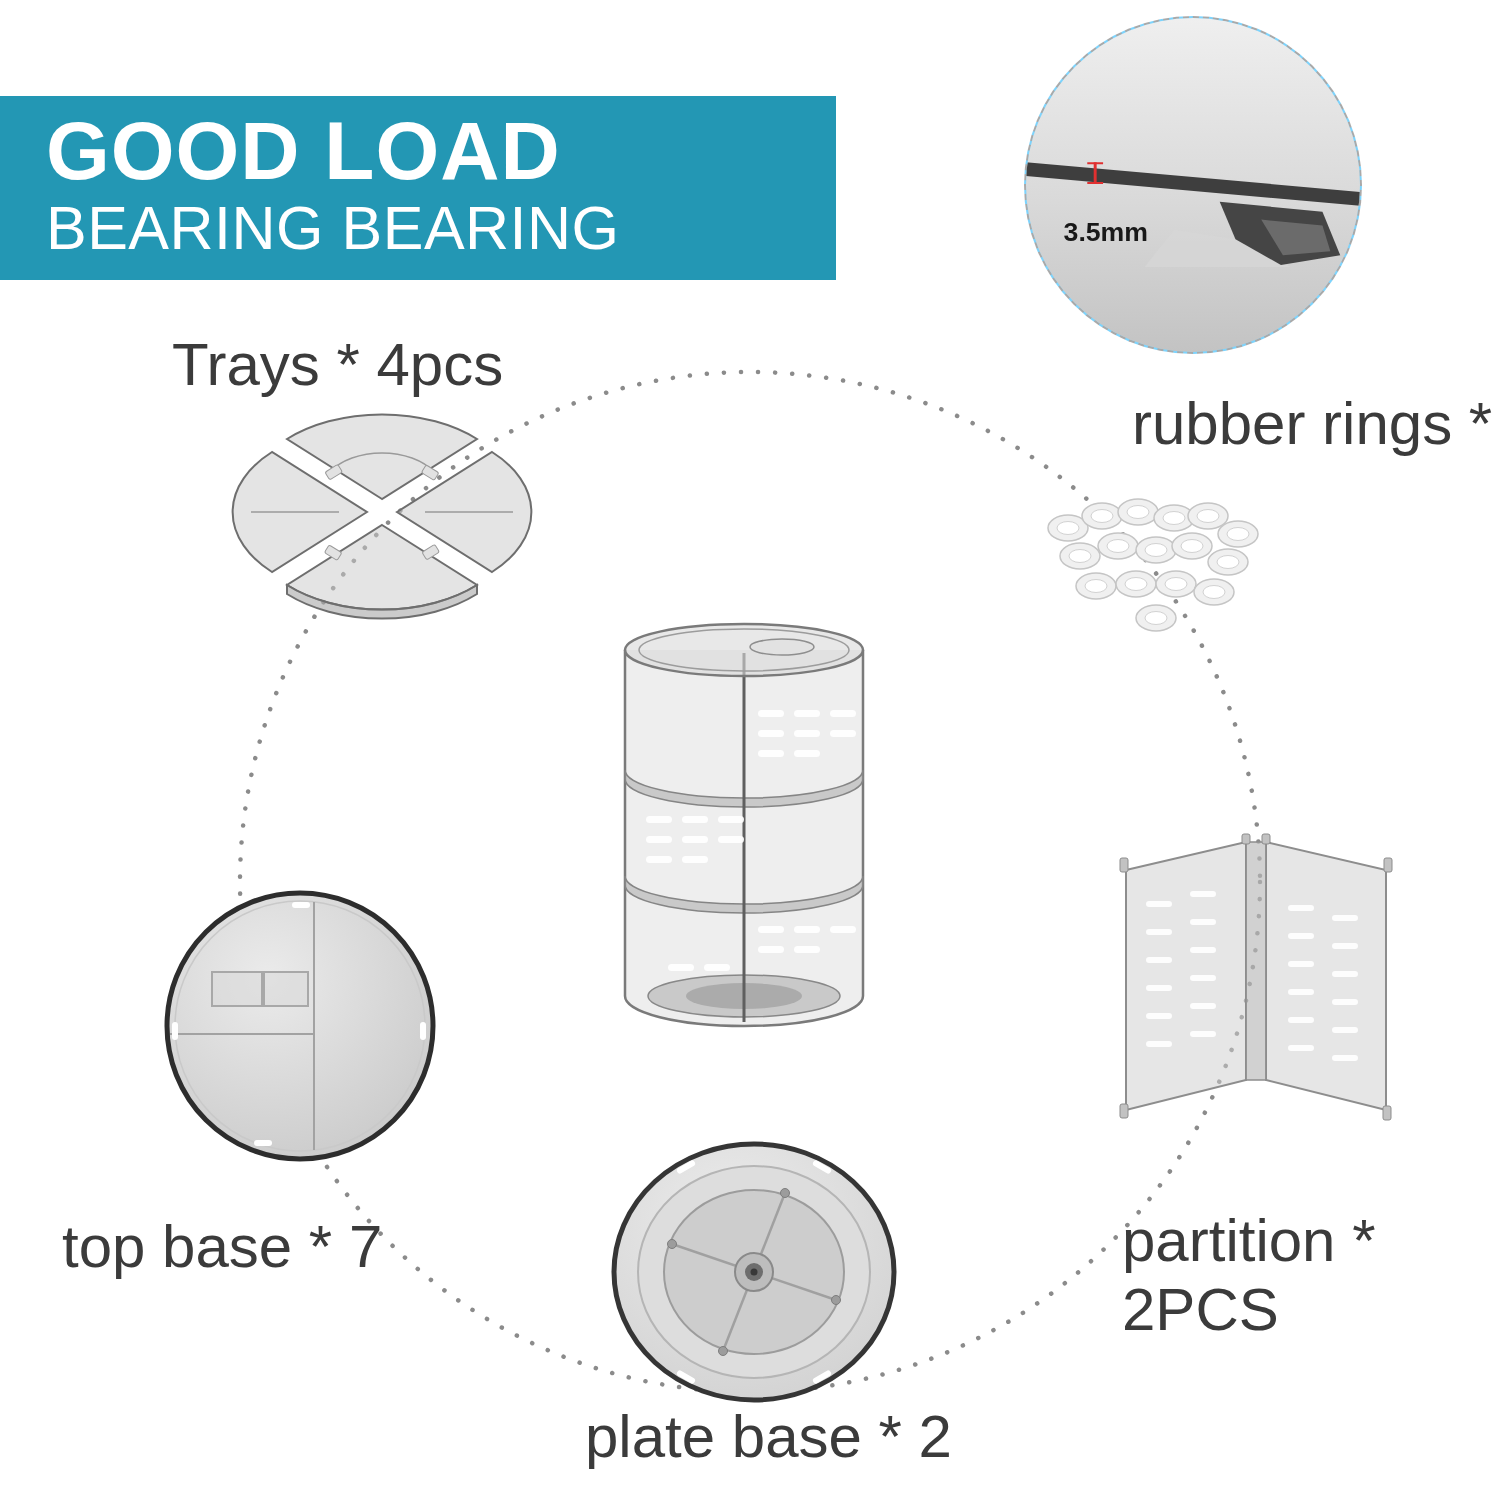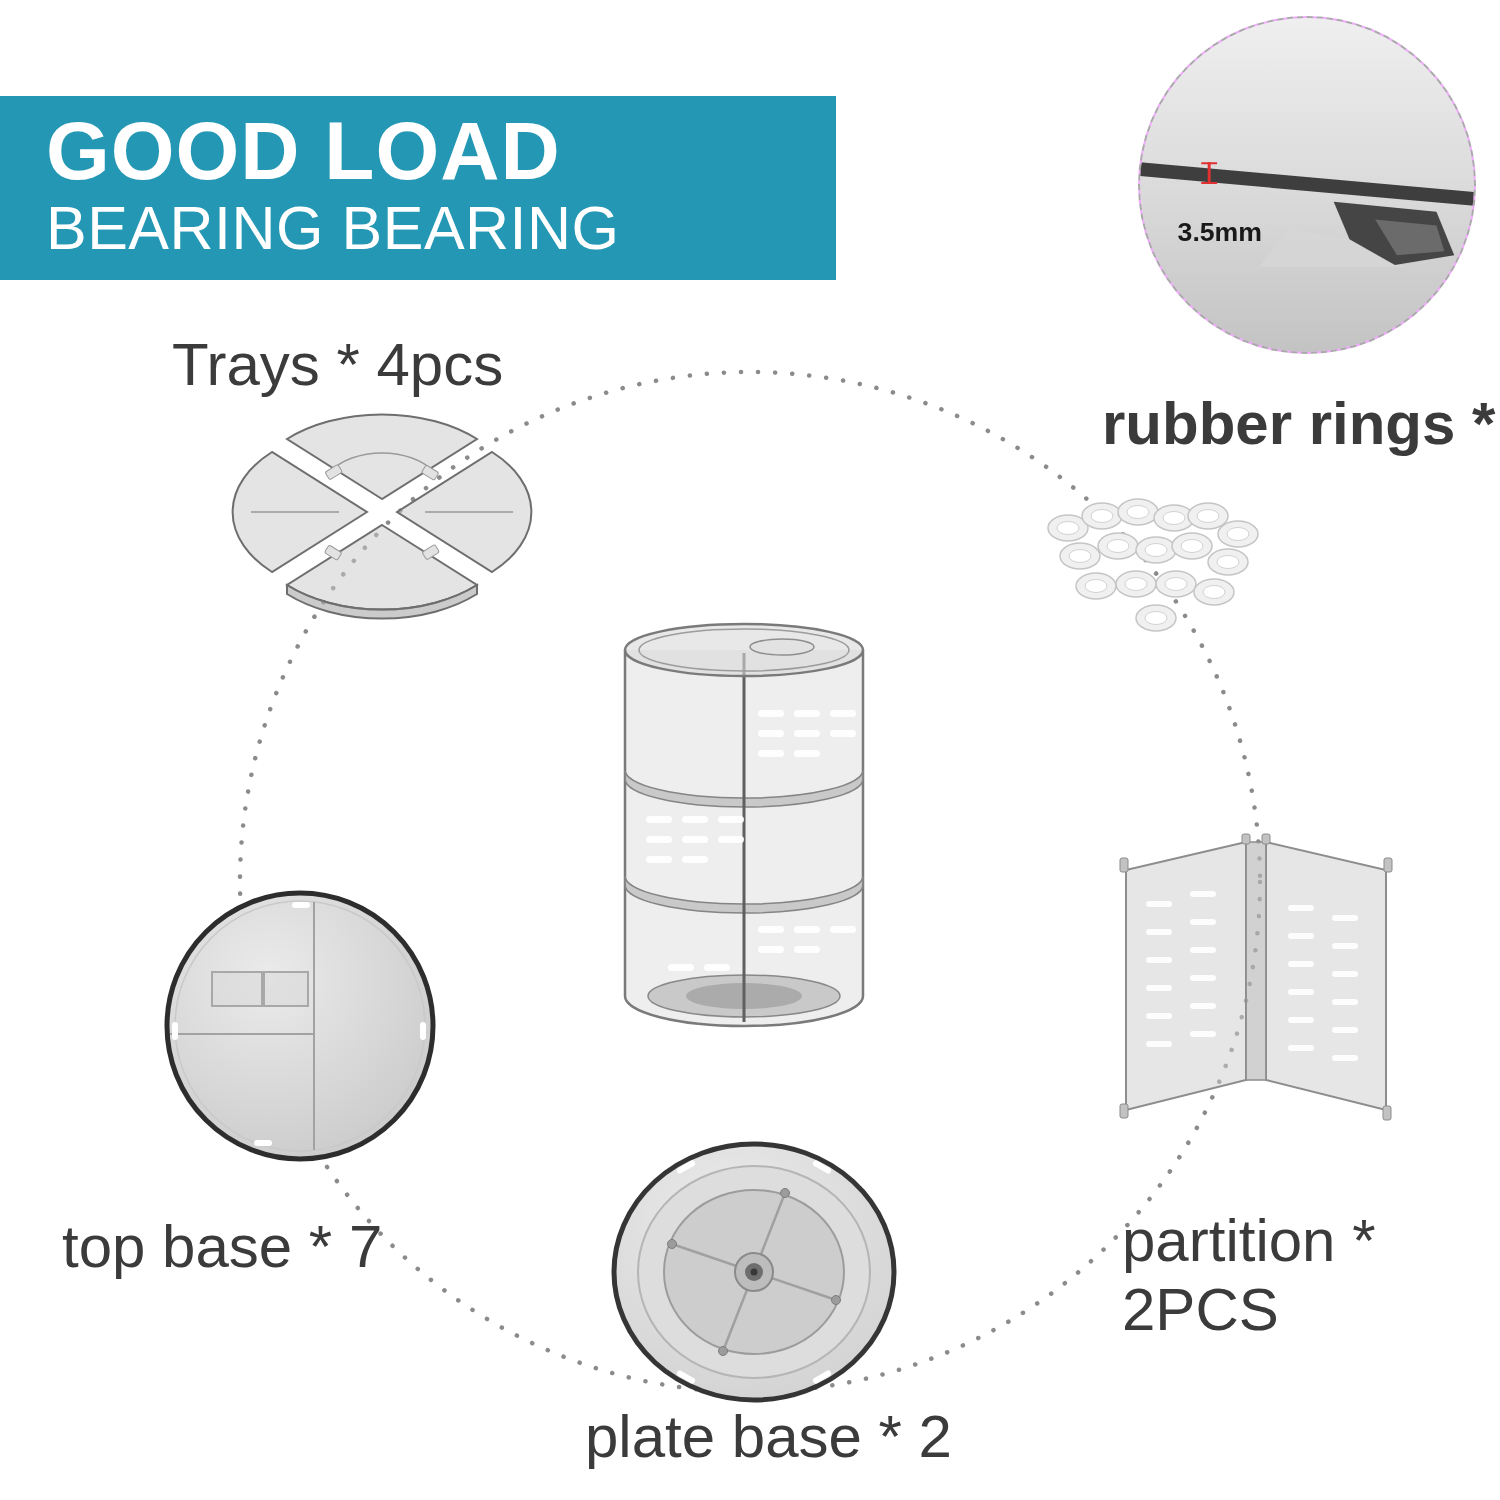--- a/index.html
+++ b/index.html
@@ -11,27 +11,27 @@
   .dotted-circle { position:absolute; left:0; top:0; }
   .banner {
     position:absolute; left:0; top:96px; width:836px; height:184px;
     background:var(--banner-bg,#2397b4); color:var(--banner-text,#ffffff);
     padding:12px 0 0 46px;
   }
   .banner-title { font-size:82px; font-weight:800; letter-spacing:1px; line-height:1.04; }
   .banner-subtitle { font-size:61px; font-weight:400; letter-spacing:0.5px; line-height:1.18; }
   .part-label { position:absolute; color:var(--label-text,#3b3b3b); font-size:60px; }
   .label-trays { left:172px; top:330px; }
-  .label-rings { left:1102px; top:388px; line-height:1.2;font-weight:bold; }
+  .label-rings { left:1132px; top:388px; line-height:1.2; }
   .label-top-base { left:62px; top:1212px; }
   .label-partition { left:1122px; top:1206px; }
   .label-plate-base { left:585px; top:1402px; }
   .inset {
-    position:absolute; left:1138px; top:16px; width:338px; height:338px;
-    border-radius:50%; border:2px dashed #a9a9a9; overflow:hidden; background:#f0abfc;
+    position:absolute; left:1024px; top:16px; width:338px; height:338px;
+    border-radius:50%; border:2px dashed #a9a9a9; overflow:hidden; background:#7dd3fc;
   }
   .inset svg { display:block; width:100%; height:100%; }
   .img { position:absolute; }
   .img-trays { left:230px; top:390px; }
   .img-rings { left:1038px; top:488px; }
   .img-organizer { left:598px; top:598px; }
   .img-partition { left:1108px; top:822px; }
   .img-top-base { left:158px; top:882px; }
   .img-plate-base { left:602px; top:1132px; }
 </style>

